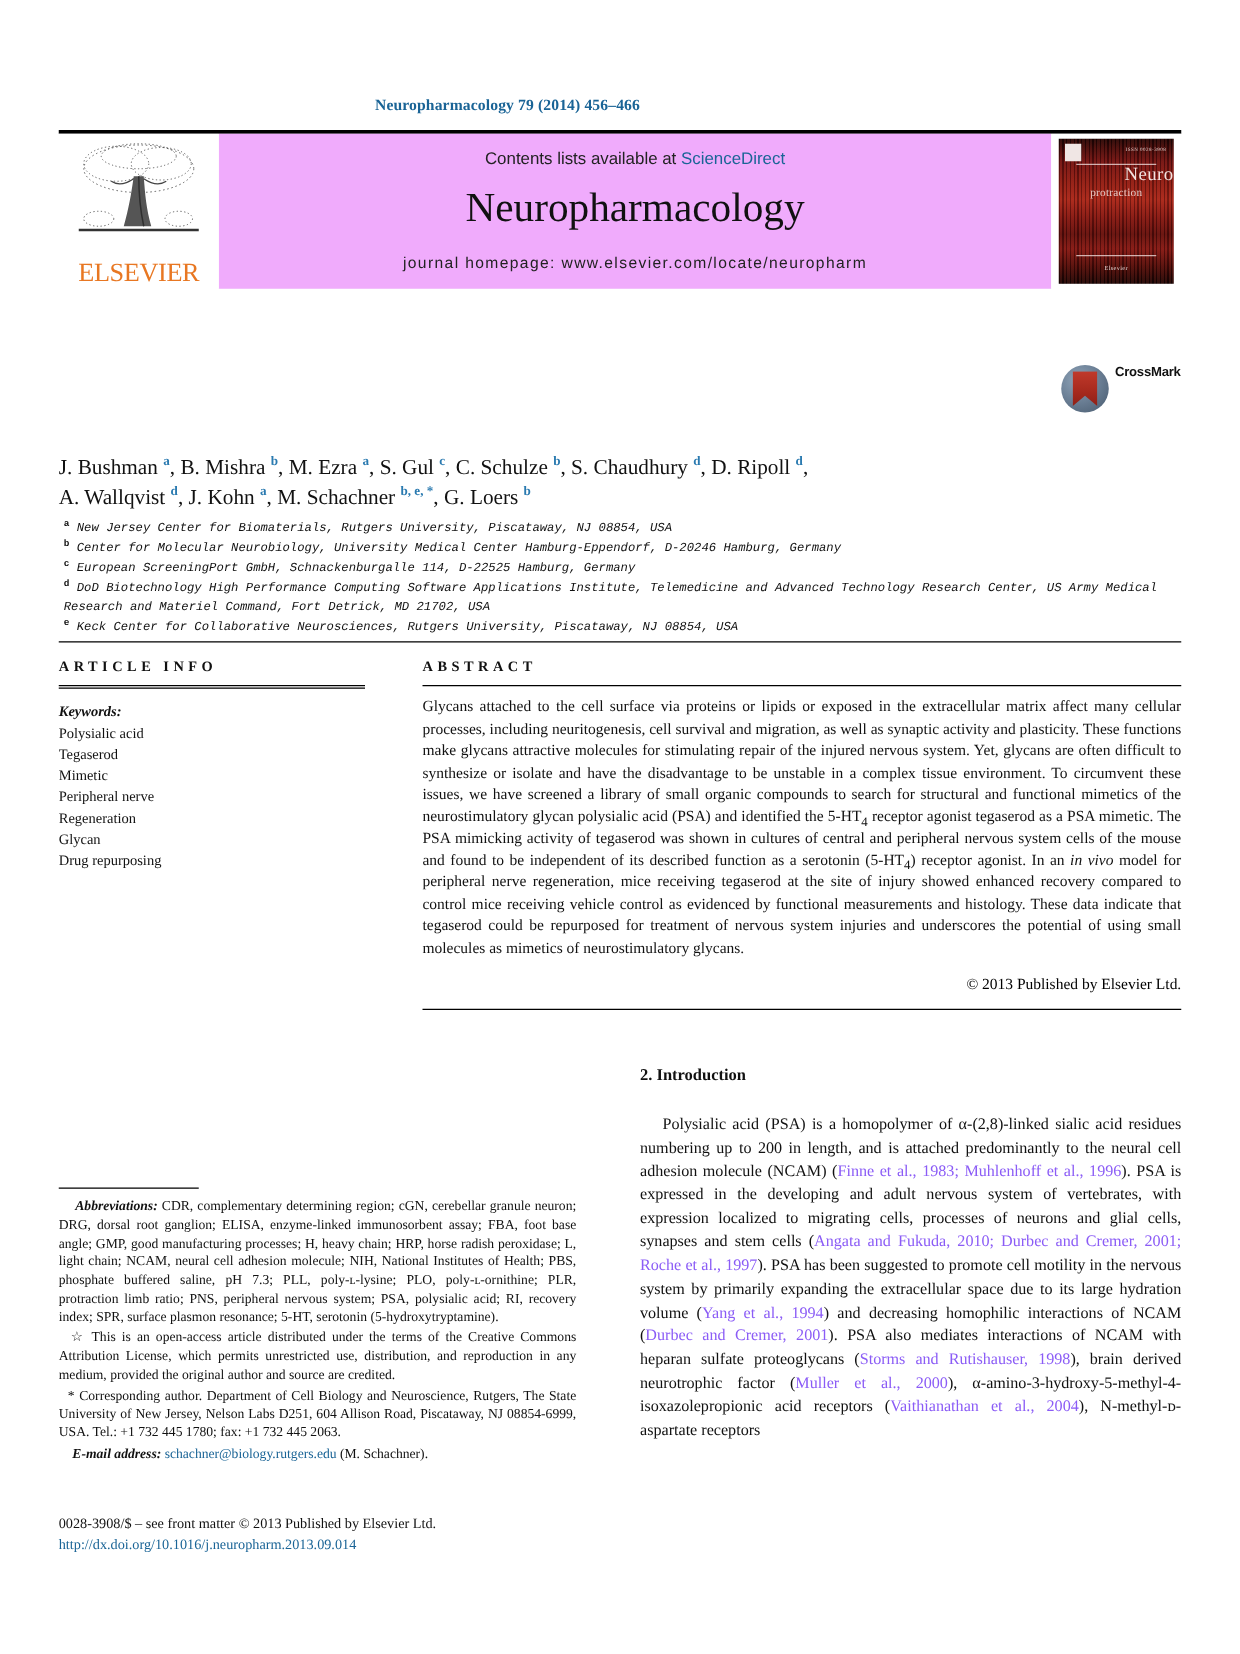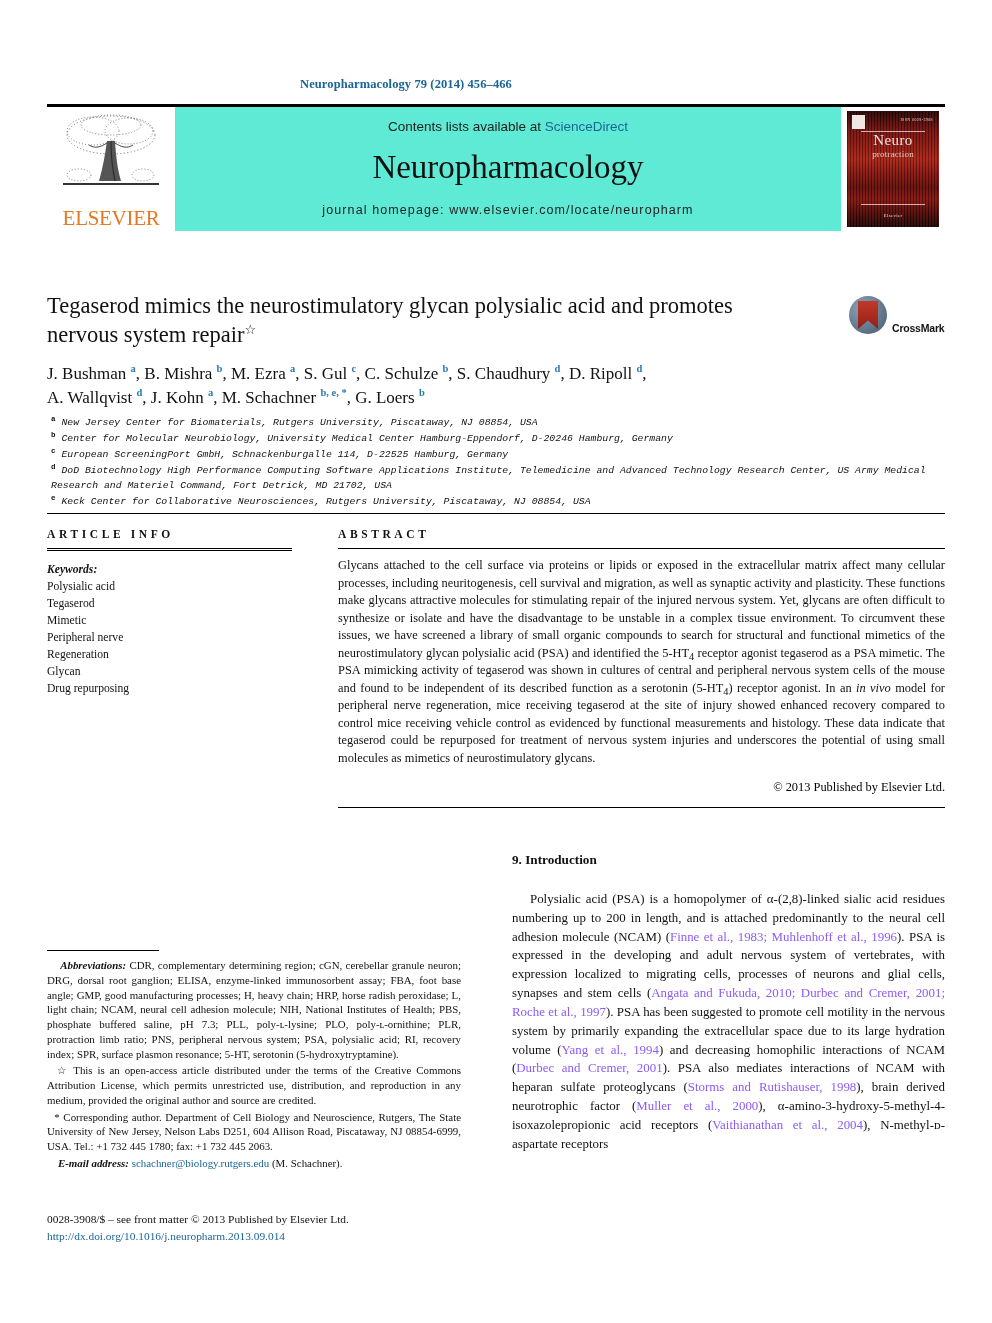--- a/index.html
+++ b/index.html
@@ -65,21 +65,21 @@
     text-align: center;
     color: #E87722;
     font-family: "Liberation Serif", serif;
     font-size: 21px;
     letter-spacing: -0.3px;
     line-height: 1;
     font-weight: 400;
   }
   .mast-center {
     flex: 1 1 auto;
-    background: #5eead4;
+    background: #f0abfc;
     display: flex;
     flex-direction: column;
     justify-content: space-between;
     align-items: center;
     padding: 12px 0 14px 0;
     box-sizing: border-box;
   }
   .contents-line {
     font-family: "Liberation Sans", sans-serif;
     font-size: 13.5px;
@@ -129,21 +129,21 @@
   }
   .cover-title {
     position: absolute;
     left: 0; right: 0;
     top: 22px;
     text-align: center;
     color: #f3e3e0;
     font-family: "Liberation Serif", serif;
     z-index: 3;
   }
-  .cover-title .t1 { display:block; font-size: 15px; line-height: 1.05; letter-spacing: 0.4px;}
+  .cover-title .t1 { display:block; font-size: 15px; line-height: 1.05; letter-spacing: 0.4px; text-align: right;}
   .cover-title .t2 { display:block; font-size: 9px; opacity: 0.85; letter-spacing: 0.2px;}
   .cover-rule {
     position:absolute; left:14px; right:14px; height:1px; background:rgba(245,230,228,0.75); z-index:3;
   }
   .cover-badge {
     position: absolute; left: 5px; top: 4px; width: 13px; height: 14px;
     background: #f0e6e4; z-index: 4;
   }
   .cover-bottom {
     position:absolute; left:0; right:0; bottom: 9px; text-align:center;
@@ -169,21 +169,21 @@
     font-weight: 400;
   }
   .article-title sup { font-size: 13px; }
   .crossmark {
     position: absolute;
     right: 0;
     top: 0;
     width: 96px;
     height: 42px;
     display: flex;
-    align-items: flex-end;
+    align-items: flex-start;
   }
   .cm-circle {
     width: 38px; height: 38px; border-radius: 50%;
     background: radial-gradient(circle at 35% 32%, #8fa4b8 0%, #6d8197 45%, #46586c 100%);
     position: relative;
     flex: 0 0 38px;
   }
   .cm-circle::after {
     content:"";
     position:absolute; left: 9px; top: 5px; width: 20px; height: 28px;
@@ -385,23 +385,20 @@
           <span class="t1">Neuro</span>
           <span class="t2">protraction</span>
         </div>
         <div class="cover-rule" style="bottom:22px"></div>
         <div class="cover-bottom">Elsevier</div>
       </div>
     </div>
   </div>
 
   <div class="title-wrap">
-    <div class="article-title">
-      <span>Tegaserod mimics the neurostimulatory glycan polysialic acid and promotes nervous system repair</span><sup>☆</sup>
-    </div>
     <div class="crossmark">
       <div class="cm-circle"></div>
       <div class="cm-text">CrossMark</div>
     </div>
   </div>
 
   <div class="authors">
     <span><span>J. Bushman</span> <sup>a</sup></span>,
     <span><span>B. Mishra</span> <sup>b</sup></span>,
     <span><span>M. Ezra</span> <sup>a</sup></span>,
@@ -463,17 +460,17 @@
       &nbsp;&nbsp;&nbsp;&nbsp;<span class="bi">E-mail address:</span> <a href="#" class="link">schachner@biology.rutgers.edu</a><span> (M. Schachner).</span>
     </div>
   </div>
 
   <div class="issn">
     <div>0028-3908/$ – see front matter © 2013 Published by Elsevier Ltd.</div>
     <a href="#" class="doi link">http://dx.doi.org/10.1016/j.neuropharm.2013.09.014</a>
   </div>
 
   <div class="col-right-bottom">
-    <div class="intro-head">9. Introduction</div>
+    <div class="intro-head">2. Introduction</div>
     <div class="intro-body"><span>Polysialic acid (PSA) is a homopolymer of α-(2,8)-linked sialic acid residues numbering up to 200 in length, and is attached predominantly to the neural cell adhesion molecule (NCAM) (</span><span class="cite">Finne et al., 1983; Muhlenhoff et al., 1996</span><span>). PSA is expressed in the developing and adult nervous system of vertebrates, with expression localized to migrating cells, processes of neurons and glial cells, synapses and stem cells (</span><span class="cite">Angata and Fukuda, 2010; Durbec and Cremer, 2001; Roche et al., 1997</span><span>). PSA has been suggested to promote cell motility in the nervous system by primarily expanding the extracellular space due to its large hydration volume (</span><span class="cite">Yang et al., 1994</span><span>) and decreasing homophilic interactions of NCAM (</span><span class="cite">Durbec and Cremer, 2001</span><span>). PSA also mediates interactions of NCAM with heparan sulfate proteoglycans (</span><span class="cite">Storms and Rutishauser, 1998</span><span>), brain derived neurotrophic factor (</span><span class="cite">Muller et al., 2000</span><span>), α-amino-3-hydroxy-5-methyl-4-isoxazolepropionic acid receptors (</span><span class="cite">Vaithianathan et al., 2004</span><span>), N-methyl-ᴅ-aspartate receptors</span></div>
   </div>
 
 </div>
 
 </body></html>

